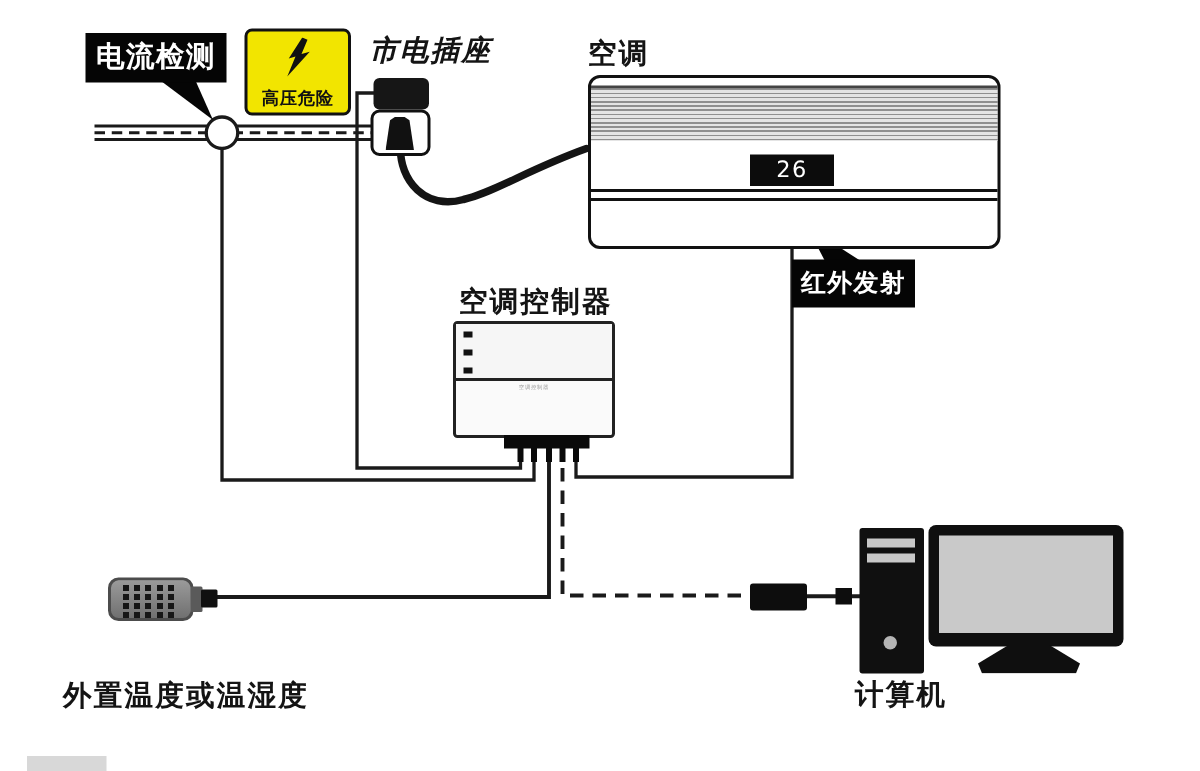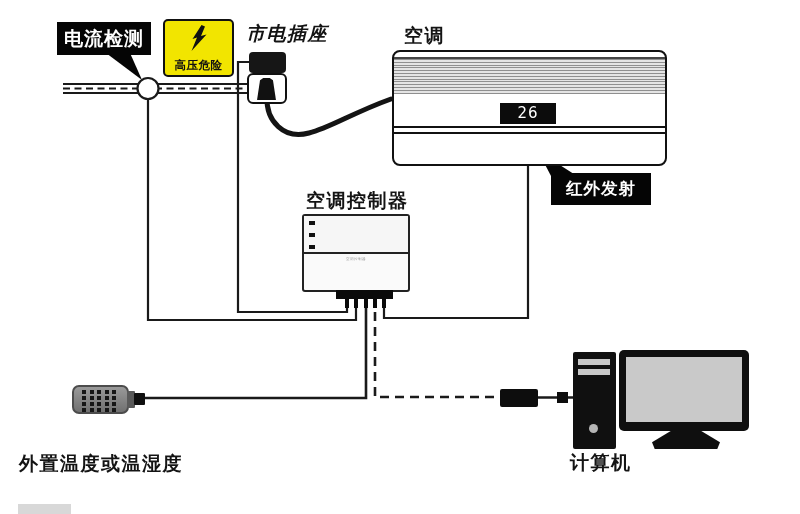--- a/index.html
+++ b/index.html
@@ -7,35 +7,35 @@
     position:relative;width:800px;height:514px;background:#ffffff;overflow:hidden;
     font-family:"DejaVu Sans","Liberation Sans",sans-serif;color:#1a1a1a;
   }
   .abs{position:absolute;}
   
   .callout{
     position:absolute;background:#050505;color:#fff;font-weight:bold;
     text-align:center;letter-spacing:1px;
   }
   #callout-current{left:57px;top:22px;width:94px;height:33px;font-size:19px;line-height:33px;}
-  #callout-ir{left:551px;top:173px;width:100px;height:32px;font-size:16.5px;line-height:32px;}
+  #callout-ir{left:528px;top:173px;width:82px;height:32px;font-size:16.5px;line-height:32px;}
   
   #warning{
     position:absolute;left:163px;top:19px;width:71px;height:58px;
     background:#f2e500;border:2.5px solid #111;border-radius:5px;box-sizing:border-box;
     display:flex;flex-direction:column;align-items:center;justify-content:flex-end;
   }
   #warning .bolt{position:absolute;top:4px;left:50%;transform:translateX(-50%);}
   #warning .warn-text{font-size:11.5px;font-weight:bold;color:#111;line-height:15px;margin-bottom:2px;letter-spacing:.5px;}
   
   .dev-label{position:absolute;font-size:19px;font-weight:600;color:#141414;letter-spacing:1.5px;white-space:nowrap;}
   #label-socket{left:246px;top:21px;font-style:italic;}
-  #label-ac{left:392px;top:23px;margin-left:12px;}
+  #label-ac{left:392px;top:23px;}
   #label-controller{left:306px;top:188px;}
-  #label-sensor{left:19px;top:451px;}
+  #label-sensor{left:42px;top:451px;}
   #label-computer{left:570px;top:450px;}
   
   #plug-head{position:absolute;left:249px;top:52px;width:37px;height:21px;background:#161616;border-radius:4px;}
   #socket{position:absolute;left:247px;top:73px;width:40px;height:31px;background:#fff;
     border:2.5px solid #111;border-radius:6px;box-sizing:border-box;}
   #socket .plug-pin{position:absolute;left:4px;top:3px;width:27px;height:22px;background:#111;
     clip-path:polygon(15% 100%,26% 10%,38% 0,62% 0,74% 10%,85% 100%);}
   
   #ac-unit{position:absolute;left:392px;top:50px;width:275px;height:116px;background:#fff;
     border:2px solid #111;border-radius:8px;box-sizing:border-box;}

